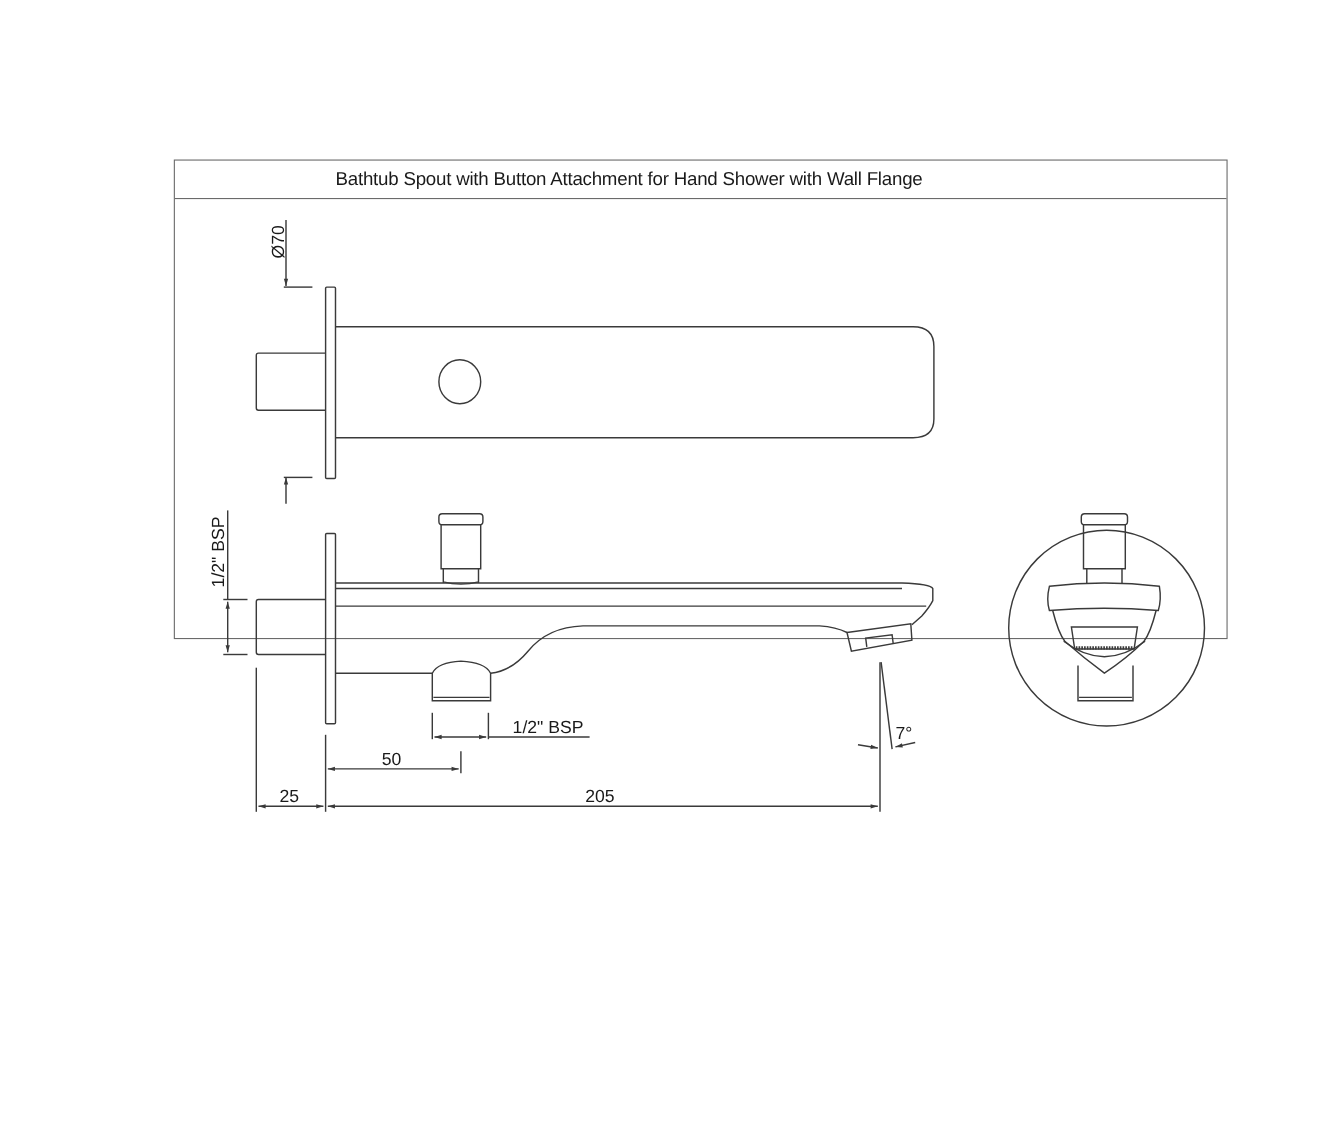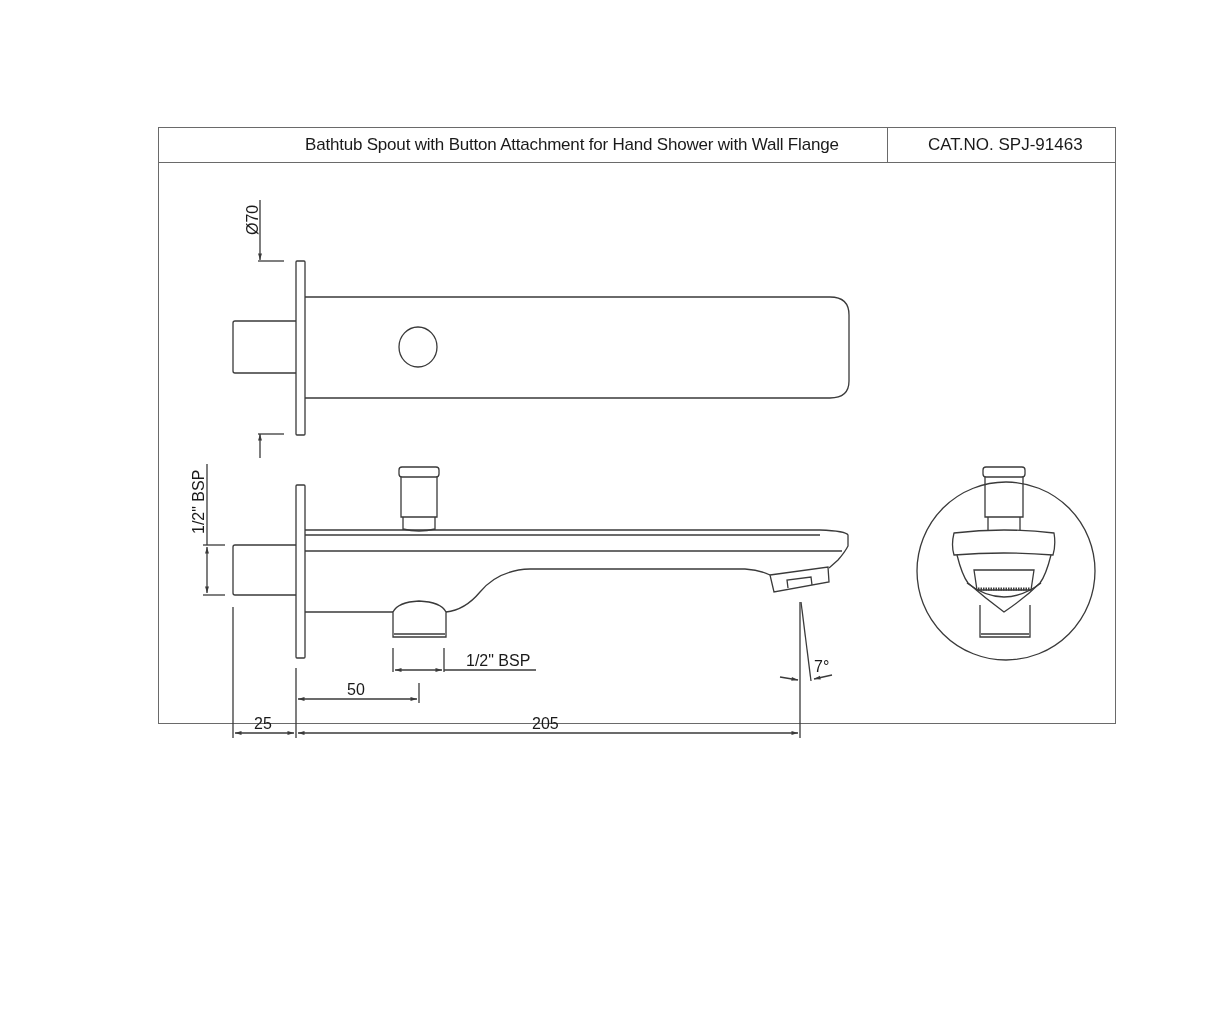--- a/index.html
+++ b/index.html
@@ -1,33 +1,30 @@
 <!DOCTYPE html>
 <html><head>
 <meta charset="utf-8">
 <style>
   html, body { margin: 0; padding: 0; background: #ffffff; }
   body { width: 1214px; height: 1019px; position: relative; overflow: hidden; font-family: "Liberation Sans", sans-serif; }
-  .frame { position: absolute; left: 158px; top: 127px; width: 958px; height: 597px; border: 1.5px solid #6a6a6a; box-sizing: border-box; }
+  .frame { position: absolute; left: 158px; top: 145px; width: 958px; height: 436px; border: 1.5px solid #6a6a6a; box-sizing: border-box; }
   .title-bar { position: absolute; left: 0; top: 0; width: 100%; height: 35px; border-bottom: 1.5px solid #6a6a6a; box-sizing: border-box; }
   .title-text { position: absolute; left: 146px; top: 7px; font-size: 17px; color: #1a1a1a; letter-spacing: -0.2px; }
   .cat-cell { position: absolute; left: 728px; top: 0; width: 229px; height: 34px; border-left: 1.5px solid #6a6a6a; box-sizing: border-box; }
   .cat-text { position: absolute; left: 40px; top: 7px; font-size: 17px; color: #1a1a1a; }
   svg.drawing { position: absolute; left: 0; top: 0; }
   .dim { font-family: "Liberation Sans", sans-serif; font-size: 16px; fill: #1a1a1a; }
 </style>
 </head>
 <body>
 
 <div class="frame">
   <div class="title-bar">
     <span class="title-text">Bathtub Spout with Button Attachment for Hand Shower with Wall Flange</span>
-    <div class="cat-cell">
-      <span class="cat-text">CAT.NO. SPJ-91463</span>
-    </div>
   </div>
 </div>
 
 <svg class="drawing" width="1214" height="1019" viewBox="0 0 1214 1019" stroke="#3a3a3a" fill="none" stroke-width="1.3">
   <defs>
     <marker id="arr" viewBox="0 0 10 10" refX="10" refY="5" markerWidth="7" markerHeight="5" orient="auto-start-reverse">
       <path d="M0,2 L10,5 L0,8 z" fill="#3a3a3a" stroke="none"></path>
     </marker>
   </defs>
 

